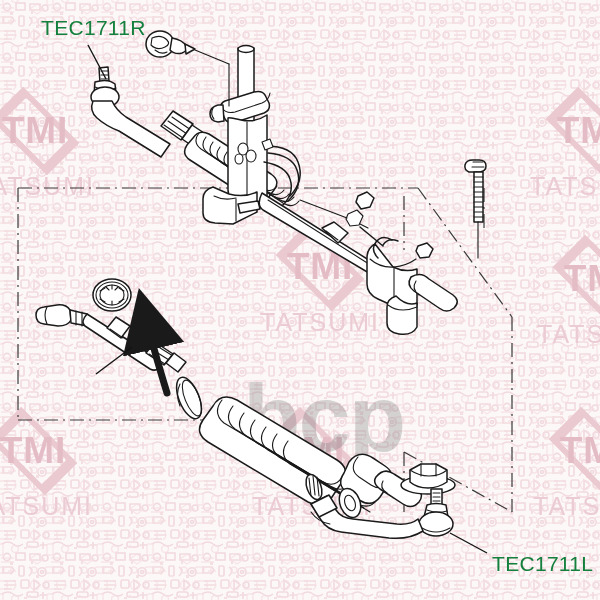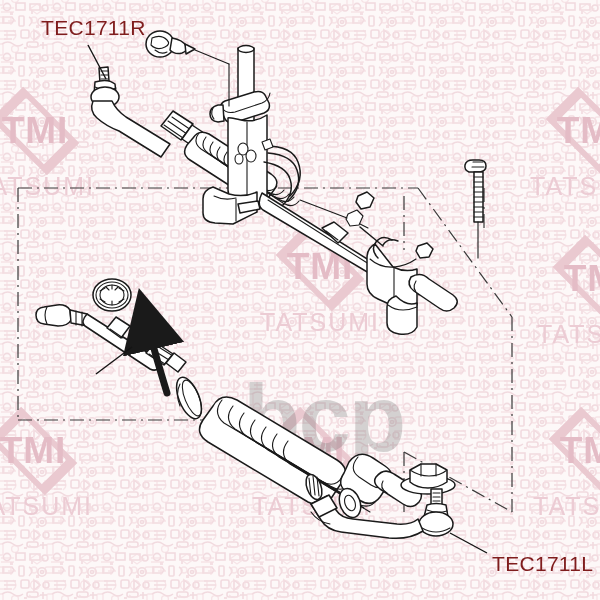--- a/index.html
+++ b/index.html
@@ -86,21 +86,21 @@
   
   #drawing {
     position: absolute;
     inset: 0;
   }
 
   
   .plabel {
     position: absolute;
     font-size: 21px;
-    color: #7f1d1d;
+    color: #15803d;
     letter-spacing: 0.3px;
     white-space: nowrap;
   }
   #label-tec1711r { left: 41px;  top: 16px; }
   #label-ted1042  { left: 29px;  top: 377px; }
   #label-tec1711l { left: 492px; top: 552px; }
 </style>
 </head>
 <body>
 

